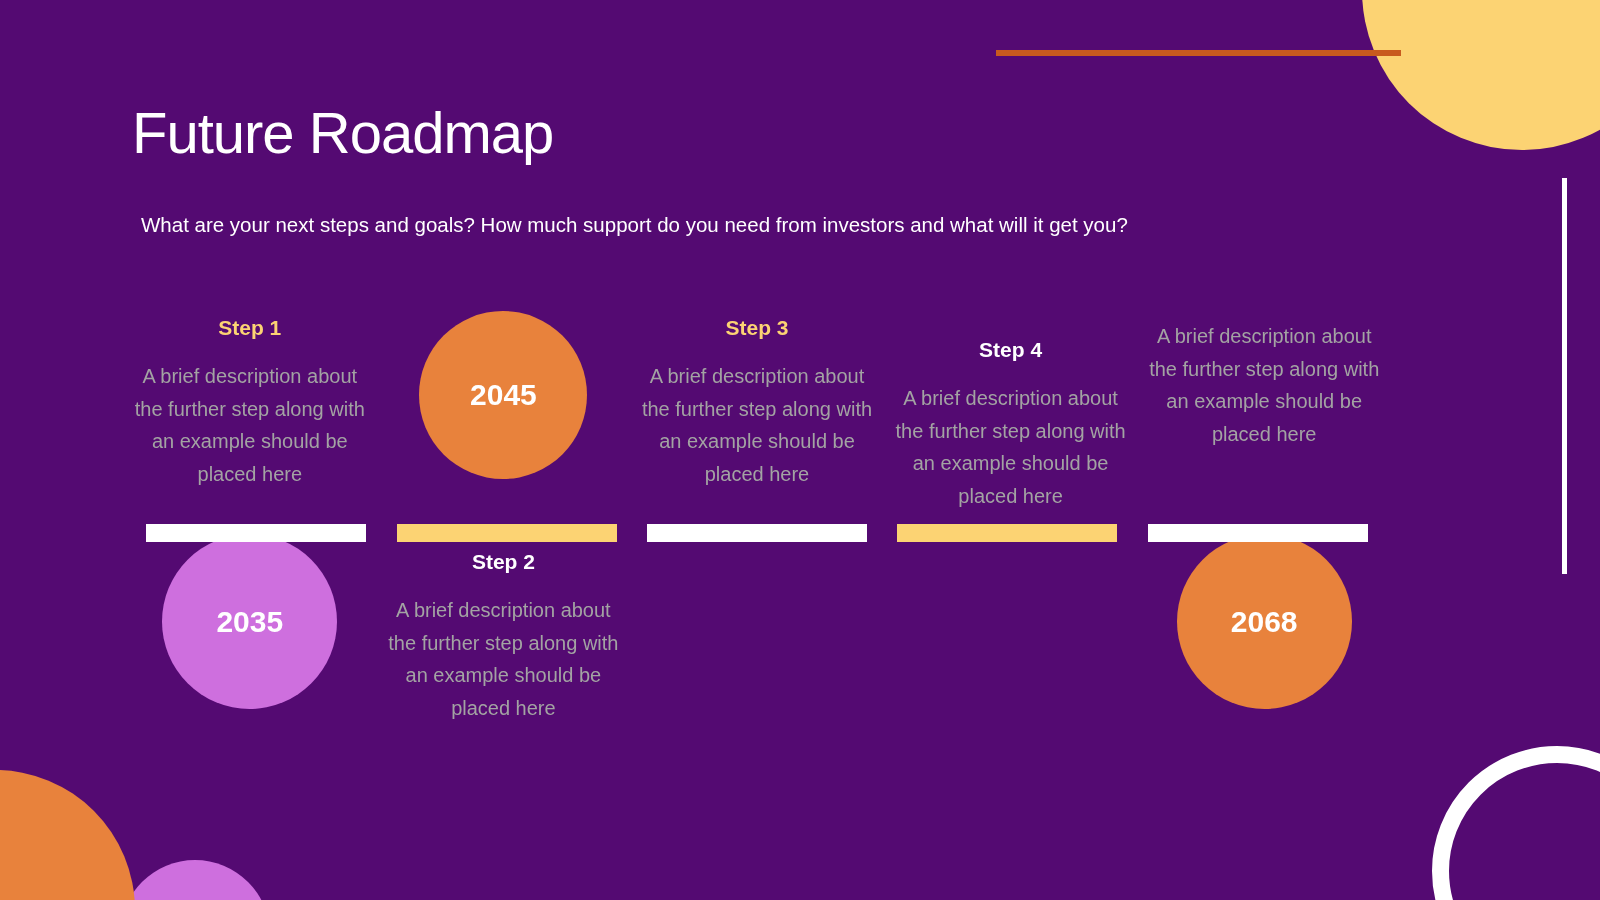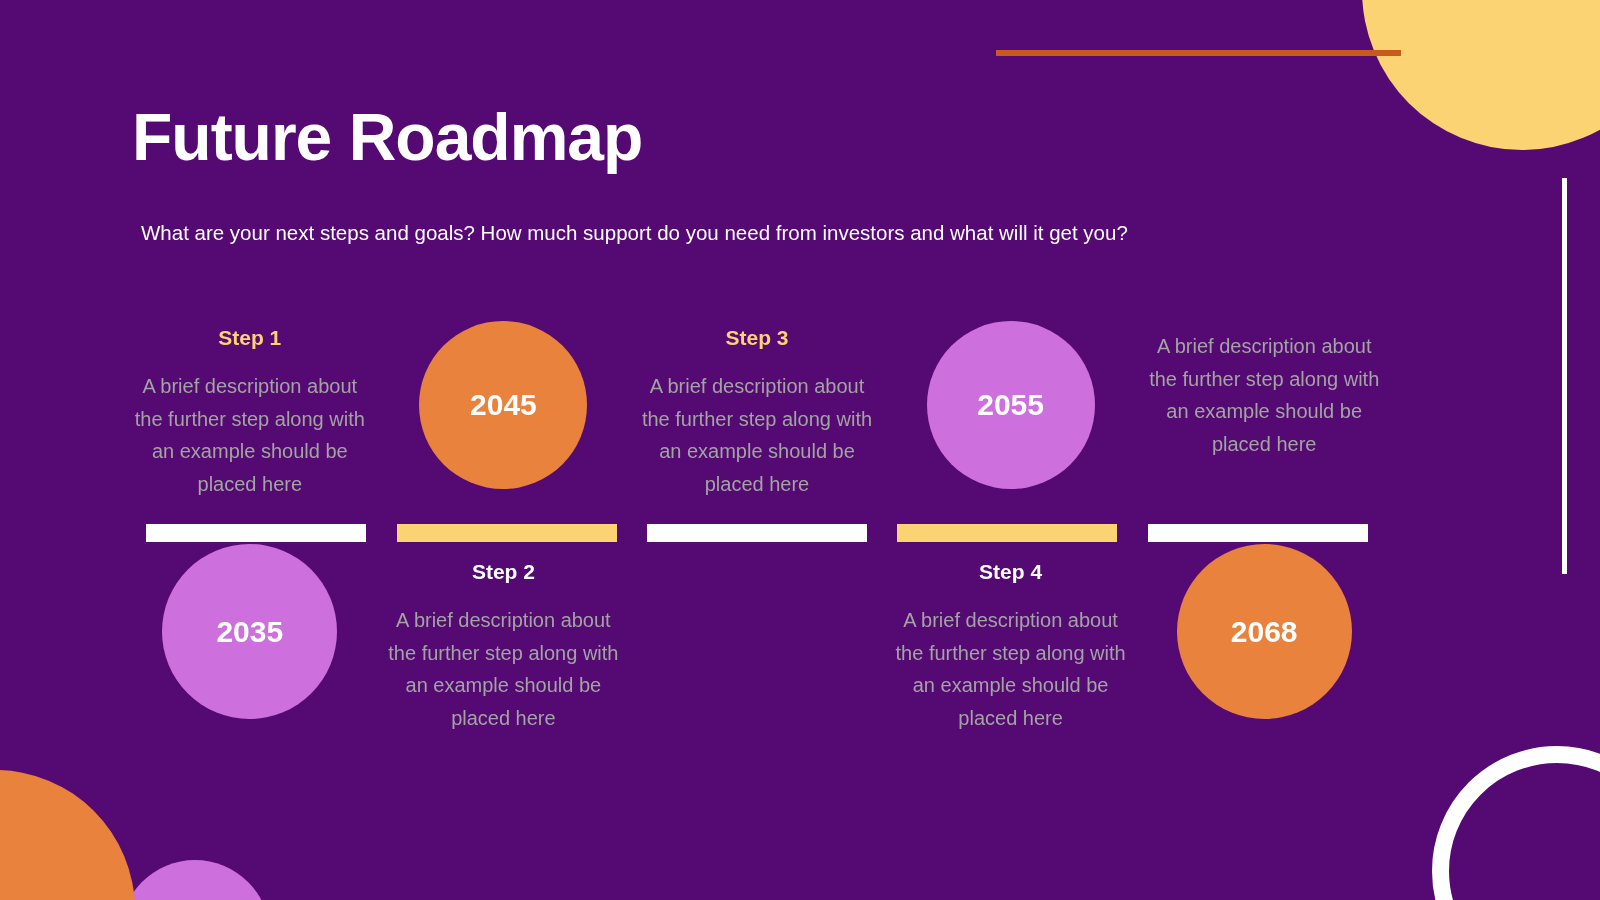--- a/index.html
+++ b/index.html
@@ -74,39 +74,39 @@
 
   
   #header {
     position: absolute;
     left: 132px;
     top: 104px;
     width: 1300px;
   }
   #page-title {
     margin: 0;
-    font-size: 66px;
+    font-size: 58px;
     line-height: 1.0;
-    font-weight: bold;
+    font-weight: normal;
     color: #FFFFFF;
     letter-spacing: -1px;
   }
   #page-subtitle {
     margin: 9px;
     padding-top: 42px;
     font-size: 20.5px;
     color: #FFFFFF;
     font-weight: 400;
   }
 
   
   #roadmap {
     position: absolute;
     left: 131px;
-    top: 310px;
+    top: 300px;
     width: 1252px;
     display: grid;
     grid-template-columns: repeat(5, 1fr);
     column-gap: 16px;
   }
 
   .col {
     display: flex;
     flex-direction: column;
     align-items: center;
@@ -223,23 +223,20 @@
       </div>
       <div class="col">
         <div class="zone-top">
           <div class="step-block">
             <p class="step-label gold">Step 3</p>
             <p class="step-desc">A brief description about the further step along with an example should be placed here</p>
           </div>
         </div>
       </div>
       <div class="col">
-        <div class="zone-top">
-          <div class="circle circle-top" style="background: rgb(206, 111, 222); color: rgb(255, 255, 255);">2055</div>
-        </div>
         <div class="zone-bottom">
           <div class="step-block">
             <p class="step-label white">Step 4</p>
             <p class="step-desc">A brief description about the further step along with an example should be placed here</p>
           </div>
         </div>
       </div>
       <div class="col">
         <div class="zone-top">
           <div class="step-block">

